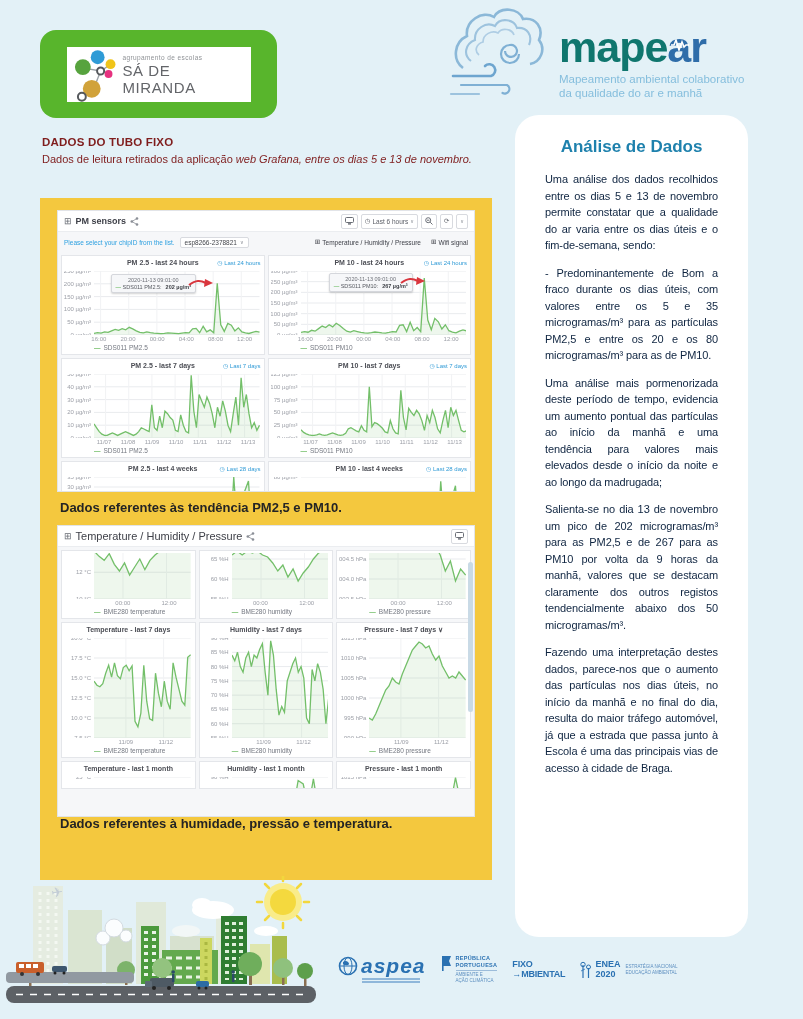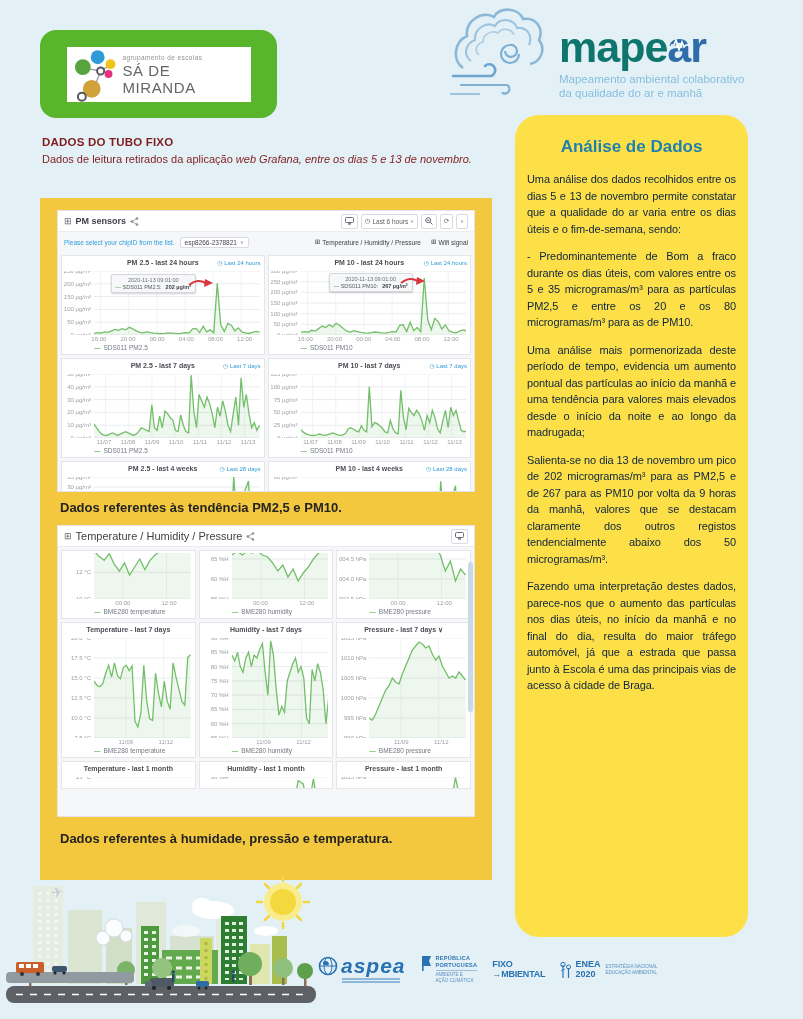--- a/index.html
+++ b/index.html
@@ -21,21 +21,21 @@
   
   #intro{position:absolute;left:42px;top:136px;width:445px;color:#7f1d1d;}
   .intro-title{font-size:11.5px;font-weight:bold;letter-spacing:.2px;}
   .intro-line{font-size:11px;margin-top:5px;}
   
   #yellow{position:absolute;left:40px;top:198px;width:452px;height:682px;background:#f4c83e;}
   .shot{position:absolute;left:17px;width:418px;background:#f6f7f9;border:1px solid #e2e4e8;overflow:hidden;box-sizing:border-box;}
   #shot1{top:12px;height:282px;}
   #shot2{top:327px;height:292px;}
   .caption{position:absolute;left:20px;font-size:13px;font-weight:bold;color:#242424;}
-  #cap1{top:302px;} #cap2{top:633px;}
+  #cap1{top:302px;} #cap2{top:618px;}
   
   .g-header{display:flex;align-items:center;justify-content:space-between;height:20px;padding:0 6px;background:#fff;border-bottom:1px solid #ebedf0;}
   .g-left{display:flex;align-items:center;gap:4px;}
   .g-grid-icon{font-size:9px;color:#6a6e76;}
   .g-dash-title{font-size:9px;font-weight:bold;color:#3f4149;}
   .g-dash-title2{font-size:11px;color:#3f4149;}
   .g-right{display:flex;align-items:center;gap:3px;}
   .g-btn{display:inline-flex;align-items:center;gap:2px;border:1px solid #d8dadf;border-radius:2px;background:#fff;height:13px;padding:0 3px;font-size:6.5px;color:#5b5e66;}
   .g-subheader{display:flex;align-items:center;gap:5px;padding:2px 6px;height:16px;}
   .g-chip-label{font-size:6.5px;color:#2da0e0;}
@@ -60,26 +60,26 @@
   .gxr{position:relative;height:8px;margin-left:30px;flex:none;}
   .gxt{position:absolute;top:1px;transform:translateX(-50%);font-size:6px;color:#9da0a8;white-space:nowrap;}
   .gleg{display:flex;align-items:center;gap:3px;margin:1px 0 3px 32px;font-size:6.5px;color:#747881;flex:none;}
   .gld{color:#73bf69;font-weight:bold;}
   .gtt{position:absolute;background:#f6f7f9;border:1px solid #d5d7dc;border-radius:2px;padding:2px 4px;font-size:5.5px;color:#55585f;box-shadow:0 1px 2px rgba(0,0,0,.18);z-index:3;white-space:nowrap;}
   .gtt-date{text-align:center;margin-bottom:1px;color:#6b6e75;}
   .gtt-row{display:flex;align-items:center;}
   .gtt-v{font-weight:bold;margin-left:4px;color:#3f4248;}
   .gar{position:absolute;width:26px;height:12px;z-index:4;}
   
-  #analysis{position:absolute;left:515px;top:115px;width:233px;height:822px;background:#fde047;border-radius:24px;box-sizing:border-box;padding:22px 12px;}
+  #analysis{position:absolute;left:515px;top:115px;width:233px;height:822px;background:#ffffff;border-radius:24px;box-sizing:border-box;padding:22px 30px;}
   .an-title{font-size:17px;font-weight:bold;color:#1e81ad;text-align:center;margin-bottom:14px;}
   #analysis p{font-size:11px;line-height:1.5;color:#0e2440;text-align:justify;margin:0 0 11px;letter-spacing:-.1px;}
   
   #city{position:absolute;left:0;top:876px;}
-  #footer-logos{position:absolute;left:318px;top:955px;display:flex;align-items:center;gap:15px;color:#2a71b2;}
+  #footer-logos{position:absolute;left:338px;top:955px;display:flex;align-items:center;gap:15px;color:#2a71b2;}
   .fl-aspea{display:flex;flex-direction:column;}
   .fl-aspea-row{display:flex;align-items:center;gap:3px;}
   .fl-aspea-word{font-size:21px;font-weight:bold;font-style:italic;letter-spacing:1px;line-height:1;}
   .fl-bars{margin-top:2px;margin-left:24px;}
   .fl-bars div{height:1.5px;background:#8fb7da;margin-bottom:1.5px;width:58px;}
   .fl-rep{display:flex;align-items:flex-start;gap:3px;}
   .fl-rep-txt{font-size:5.5px;font-weight:bold;letter-spacing:.3px;line-height:1.2;}
   .fl-rep-sub{font-size:4.5px;font-weight:normal;color:#5d8fc0;border-top:.5px solid #9cbcda;margin-top:2px;padding-top:1px;line-height:1.3;}
   .fl-fundo{font-size:9px;font-weight:bold;line-height:1.1;letter-spacing:-.2px;}
   .fl-enea{display:flex;align-items:center;gap:3px;}

